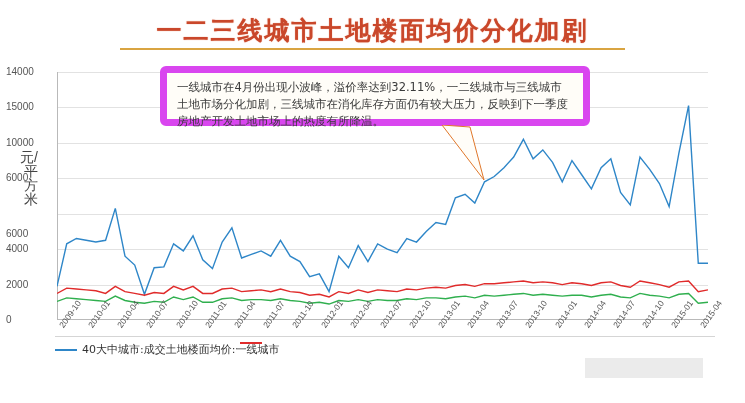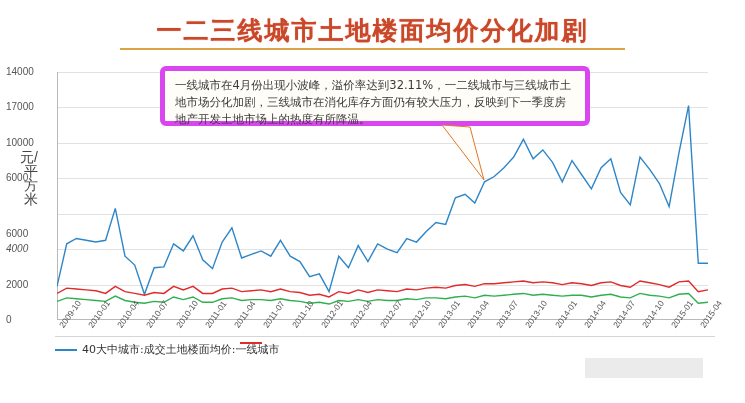--- a/index.html
+++ b/index.html
@@ -40,21 +40,21 @@
     transform-origin:left top;transform:rotate(-55deg);
     white-space:nowrap;
   }
   .xtick-wrap{position:absolute;left:57px;top:324px;width:651px;height:40px;}
 
   svg.series{position:absolute;left:57px;top:72px;width:651px;height:248px;}
 
   
   .callout{
     position:absolute;left:160px;top:66px;width:430px;height:60px;
-    border:5px solid #d946ef;border-radius:6px;background:#fffdf8;
+    border:7px solid #d946ef;border-radius:6px;background:#fffdf8;
     box-sizing:border-box;padding:6px 10px;
     font-size:11.5px;line-height:17px;color:#3a3a3a;
     font-family:"DejaVu Sans","Liberation Sans",sans-serif;
   }
   .callout-tail{
     position:absolute;left:440px;top:125px;width:60px;height:60px;
   }
 
   
   .legend{position:absolute;left:55px;top:342px;width:660px;height:52px;font-size:11px;color:#333;}
@@ -69,25 +69,25 @@
 
 <div id="root">
 
   <div class="title">一二三线城市土地楼面均价分化加剧</div>
   <div class="title-underline"></div>
 
   <div class="y-axis-label">元/平方米</div>
   <div class="ytick-wrap" id="ytick-wrap">
       <div class="ytick" style="top: 248px;">0</div>
       <div class="ytick" style="top: 212.571px;">2000</div>
-      <div class="ytick" style="top: 177.143px; font-style: italic;">4000</div>
+      <div class="ytick" style="top: 177.143px;">4000</div>
       <div class="ytick" style="top: 141.714px; margin-top: 20px;">6000</div>
       <div class="ytick" style="top: 106.286px;">6000</div>
       <div class="ytick" style="top: 70.8571px;">10000</div>
-      <div class="ytick" style="top: 35.4286px;">17000</div>
+      <div class="ytick" style="top: 35.4286px;">15000</div>
       <div class="ytick" style="top: 0px;">14000</div>
     </div>
 
   <div class="plot-frame" id="plot-frame">
       <div class="gridline" style="top: 212.571px;"></div>
       <div class="gridline" style="top: 177.143px;"></div>
       <div class="gridline" style="top: 141.714px;"></div>
       <div class="gridline" style="top: 106.286px;"></div>
       <div class="gridline" style="top: 70.8571px;"></div>
       <div class="gridline" style="top: 35.4286px;"></div>

